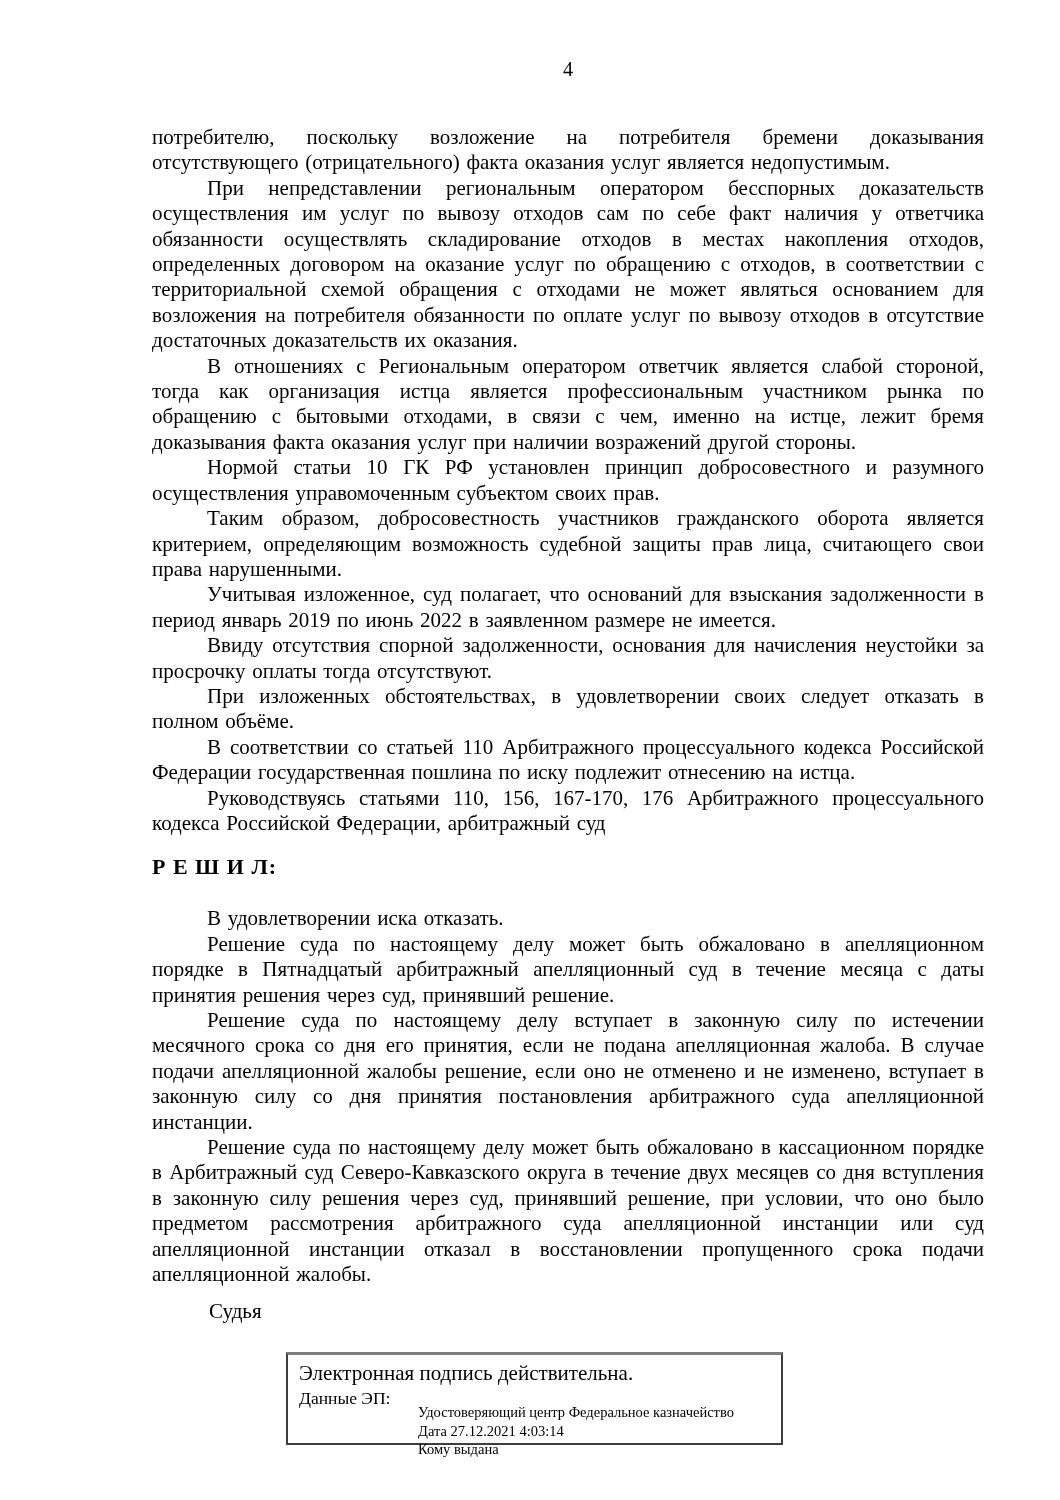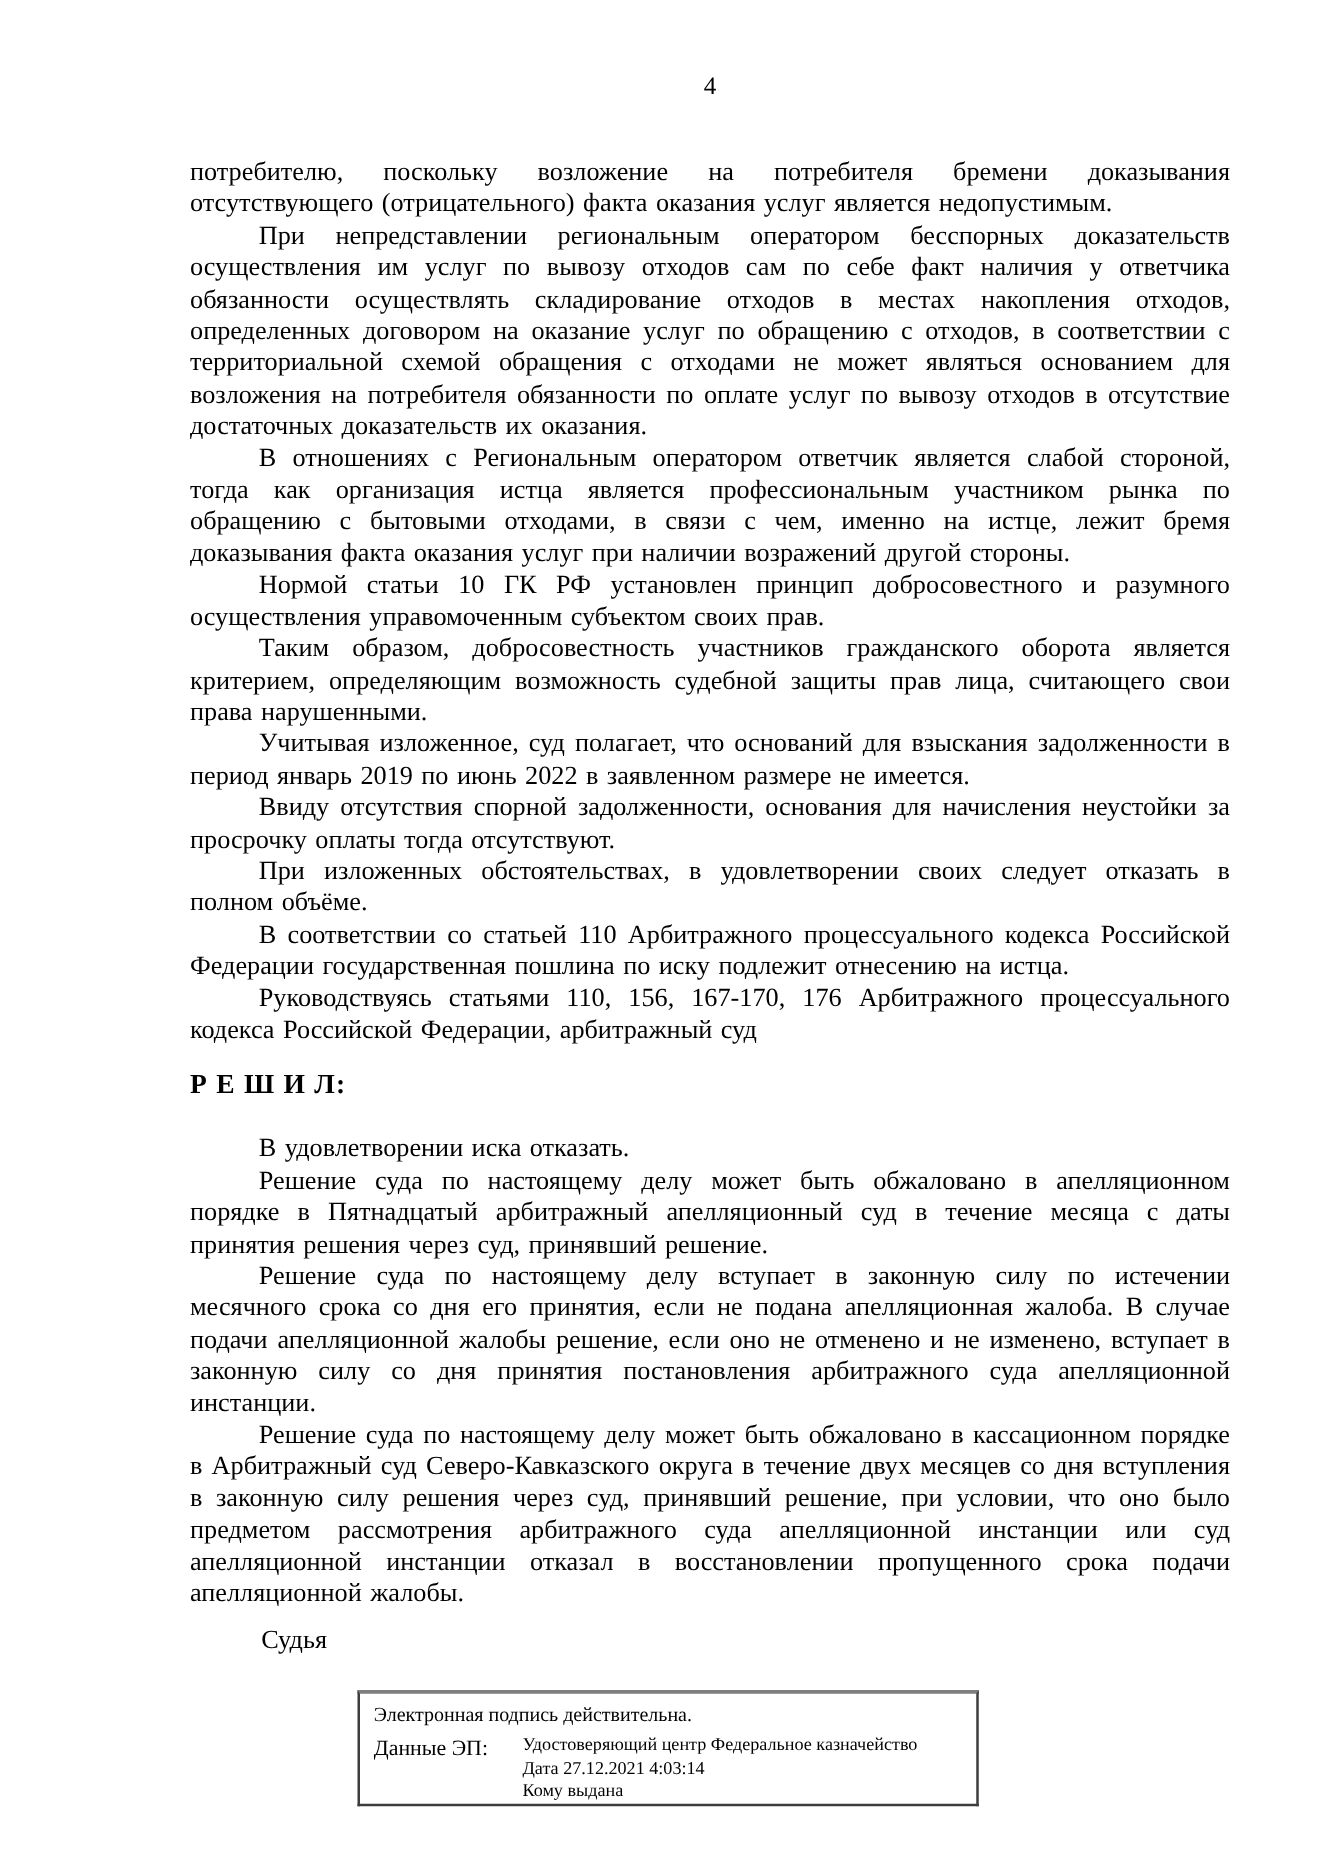--- a/index.html
+++ b/index.html
@@ -61,35 +61,36 @@
     top: 1352px;
     width: 497px;
     height: 93px;
     box-sizing: border-box;
     border: 2px solid #3d3d3d;
     border-top: 3px solid #7e7e7e;
     background: #ffffff;
     padding: 6px 8px 0 11px;
   }
   .sig-validity {
-    font-size: 16px;
+    font-size: 21px;
     line-height: 24px;
   }
   .sig-row {
     display: flex;
     margin-top: 2px;
     gap: 16px;
   }
   .sig-label {
     flex: 0 0 103px;
     font-size: 17.5px;
     line-height: 22px;
   }
   .sig-details {
     flex: 1 1 auto;
+    margin-top: 16px;
   }
   .sig-details .sig-detail-line {
     font-size: 14.5px;
     line-height: 18.5px;
   }
 </style>
 </head>
 <body>
 
 <div class="page">

